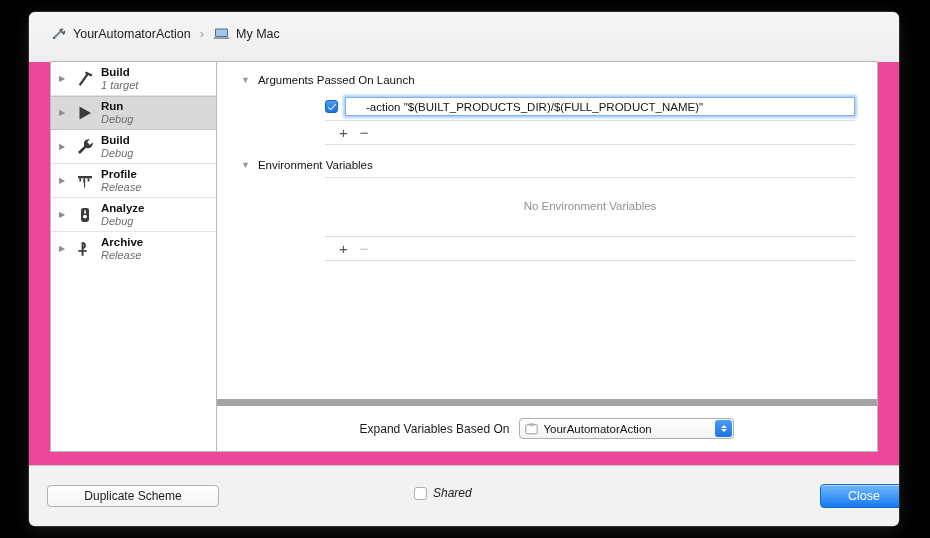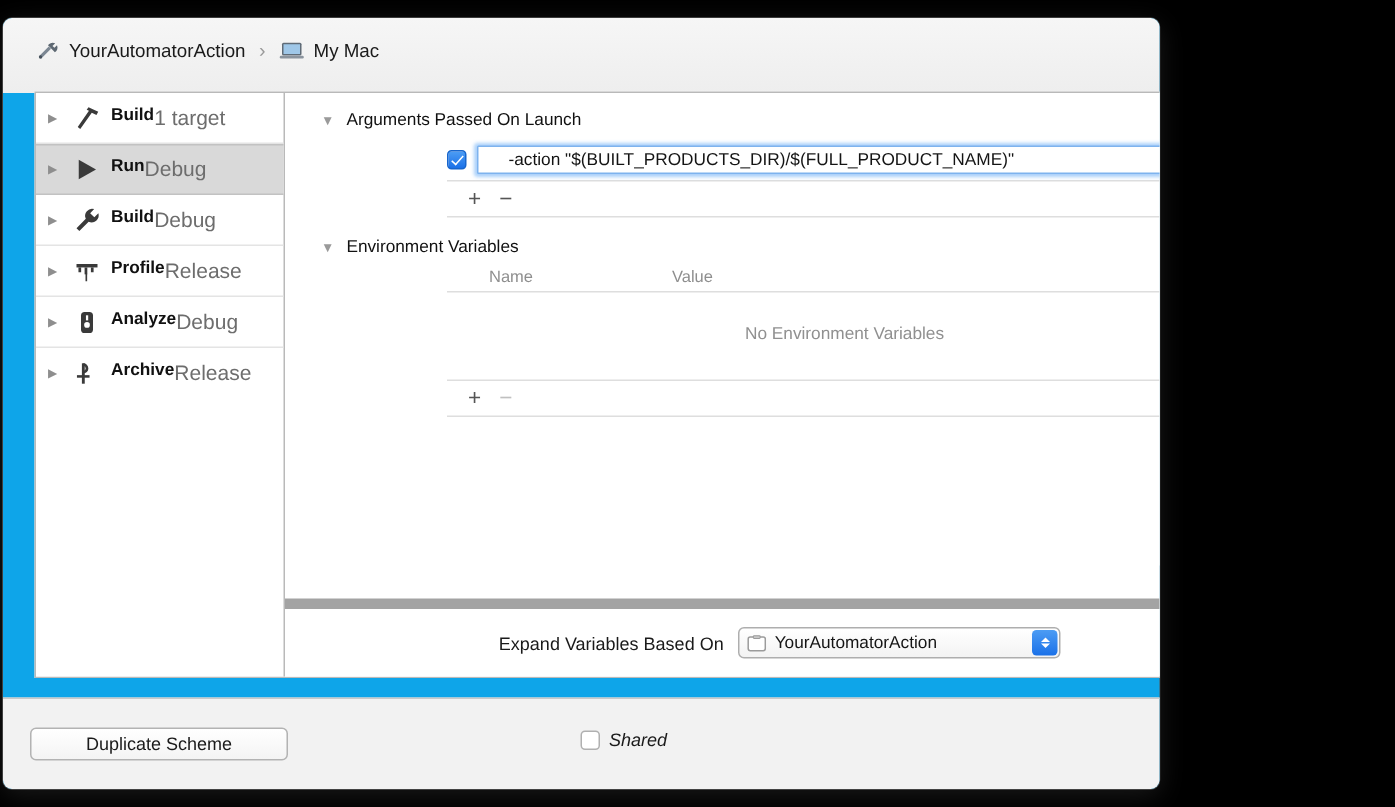--- a/index.html
+++ b/index.html
@@ -16,25 +16,25 @@
   .scene {
     position: relative;
     width: 930px;
     height: 538px;
     background: #000000;
   }
 
   
   .window {
     position: absolute;
-    left: 2px;
+    left: 29px;
     top: 12px;
-    width: 771px;
+    width: 870px;
     height: 514px;
-    background: #0ea5e9;
+    background: #ec4899;
     border-radius: 6px;
     box-shadow: 0 4px 18px rgba(255,255,255,0.10), 0 0 0 0.5px rgba(120,120,120,0.6);
     overflow: hidden;
   }
 
   
   .titlebar {
     position: absolute;
     left: 0; top: 0;
     width: 870px;
@@ -119,32 +119,33 @@
     width: 22px;
     flex: 0 0 22px;
     height: 22px;
     display: flex;
     align-items: center;
     justify-content: center;
     margin-right: 5px;
   }
   .scheme-labels {
     display: flex;
-    flex-direction: row;
+    flex-direction: column;
     justify-content: center;
     line-height: 1.12;
   }
   .scheme-title {
     font-size: 11.5px;
     font-weight: bold;
     color: #111111;
   }
   .scheme-sub {
-    font-size: 14px;
+    font-size: 11px;
     color: #6d6d6d;
+    font-style: italic;
   }
 
   
   .detail {
     flex: 1 1 auto;
     position: relative;
     background: #ffffff;
   }
   .tabbar {
     height: 32px;
@@ -523,24 +524,20 @@
             </div>
             <div class="rule"></div>
           </div>
 
           <div class="section-header" style="padding-top:14px">
             <span class="section-tri">▼</span>
             <span class="section-title">Environment Variables</span>
           </div>
 
           <div class="list-block">
-            <div class="env-head">
-              <span class="env-col-name">Name</span>
-              <span class="env-col-value">Value</span>
-            </div>
             <div class="rule"></div>
             <div class="env-empty">No Environment Variables</div>
             <div class="rule"></div>
             <div class="addremove">
               <span class="pm">+</span>
               <span class="pm disabled">−</span>
             </div>
             <div class="rule"></div>
           </div>
         </div>

